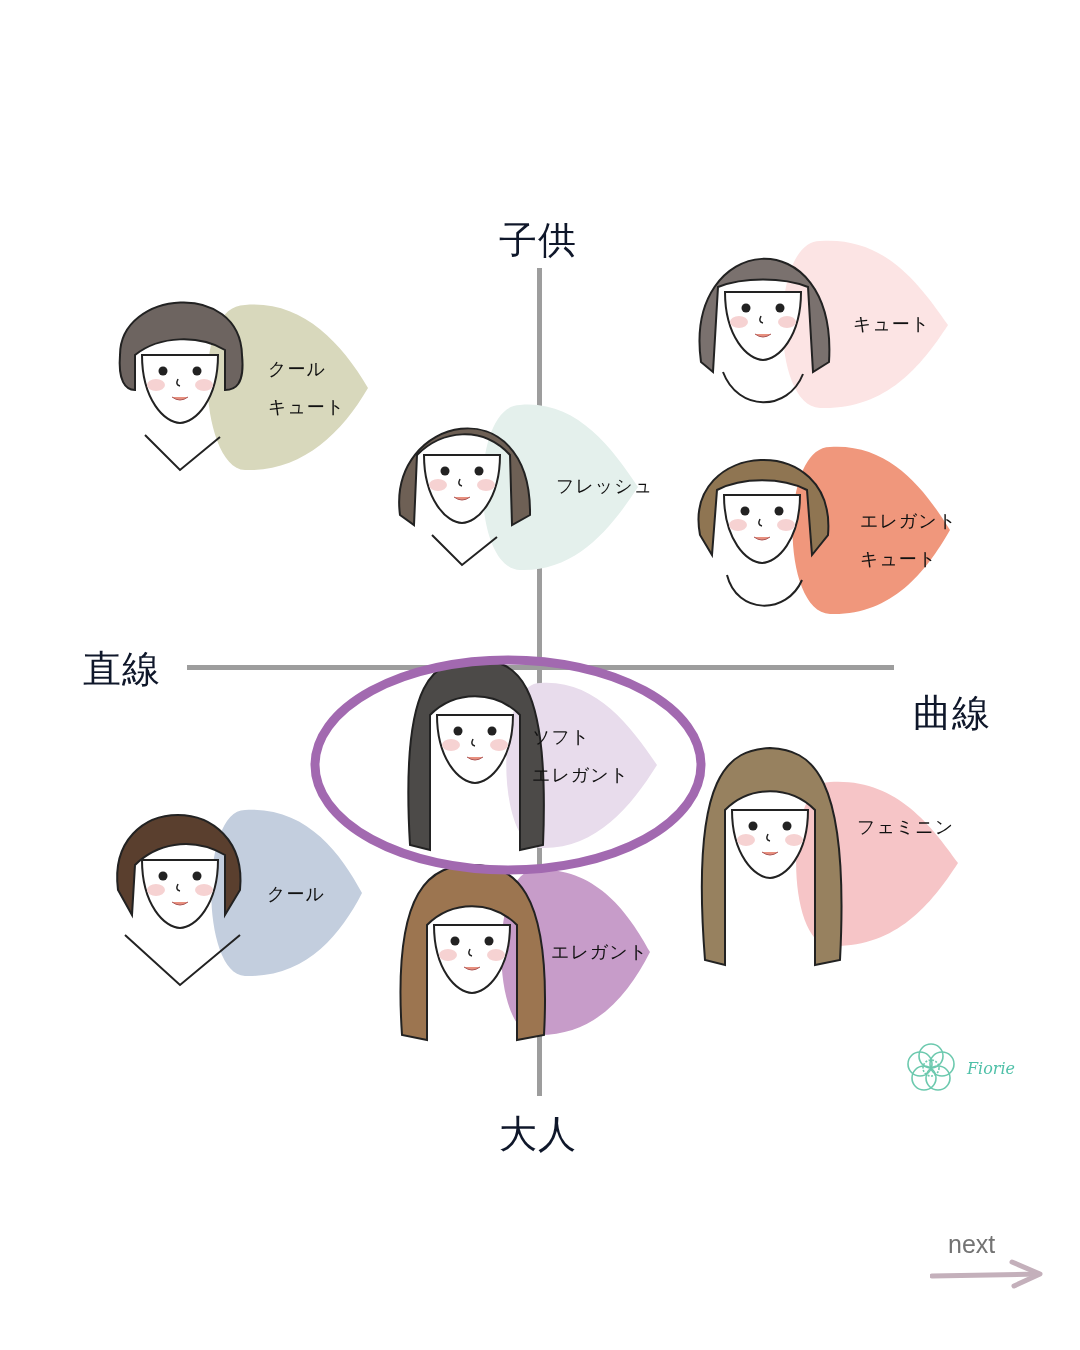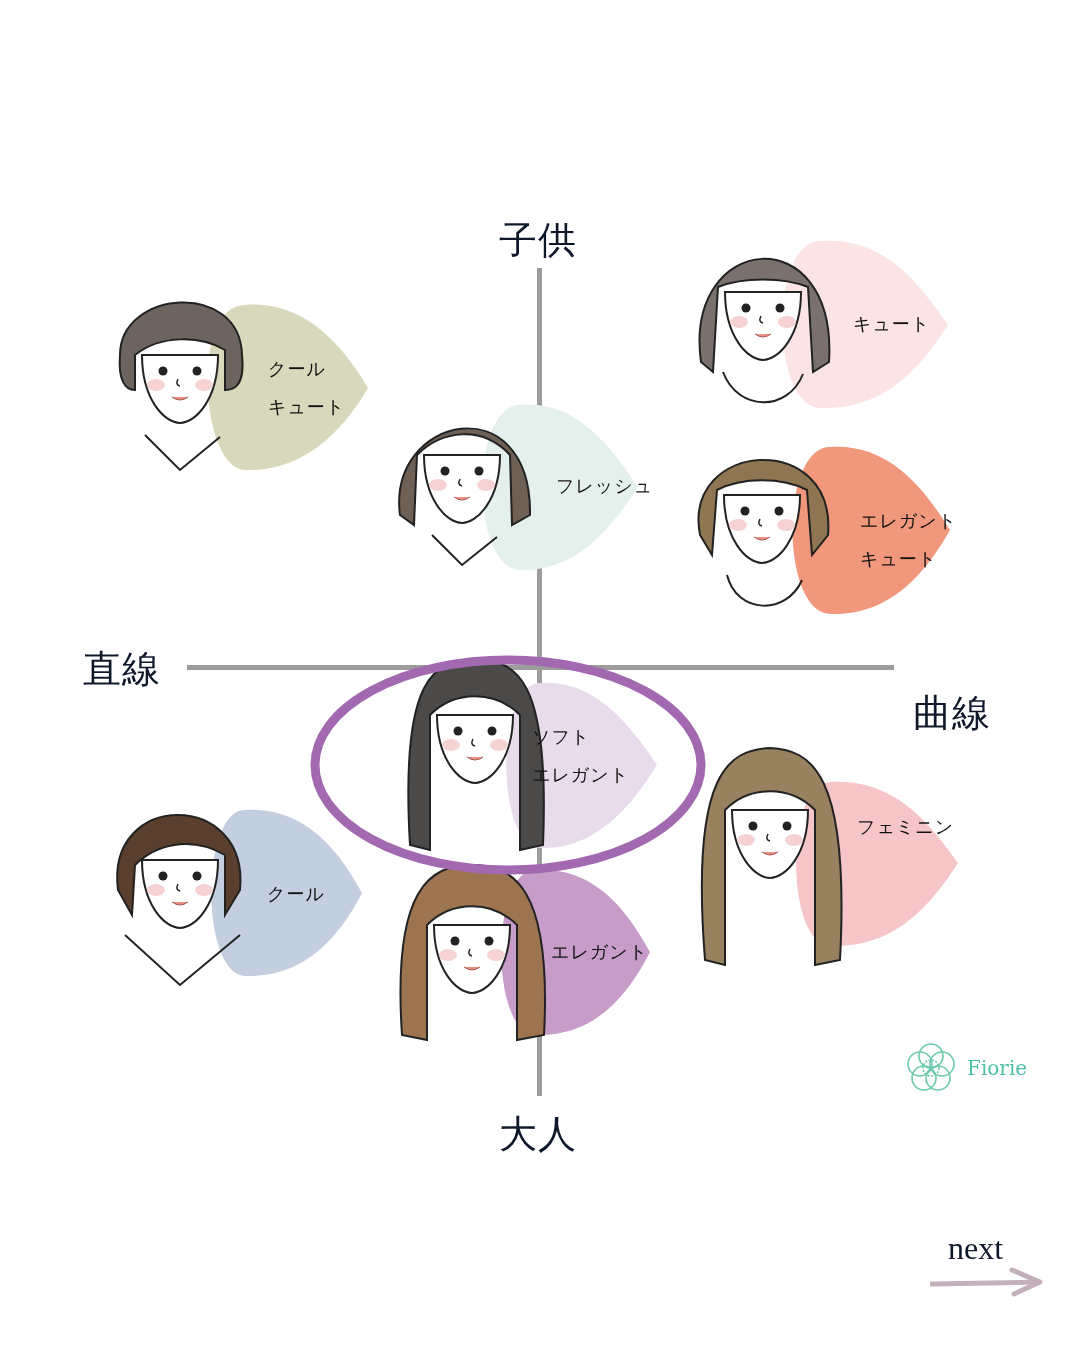--- a/index.html
+++ b/index.html
@@ -3,22 +3,22 @@
 <meta charset="utf-8">
 <style>
   html,body{margin:0;padding:0;}
   body{width:1080px;height:1350px;background:#ffffff;position:relative;overflow:hidden;
        font-family:"DejaVu Sans","Liberation Sans",sans-serif;color:#111;}
   .abs{position:absolute;}
   .axis-v{left:537px;top:268px;width:5px;height:828px;background:#9d9d9d;}
   .axis-h{left:187px;top:665px;width:707px;height:5px;background:#9d9d9d;}
   .axis-label{font-size:38px;font-weight:500;color:#0f172a;line-height:1;letter-spacing:1px;}
   .label{position:absolute;font-size:18px;line-height:38px;color:#111;white-space:nowrap;letter-spacing:1px;}
-  .logo-text{font-family:"DejaVu Serif","Liberation Serif",serif;color:#4fc0a8;font-size:20px;}
-  .next-text{font-family:Liberation Serif, serif;font-size:32px;color:#0f172a;}
+  .logo-text{font-family:"DejaVu Serif","Liberation Serif",serif;font-style:italic;color:#4fc0a8;font-size:16px;}
+  .next-text{font-family:Liberation Sans, sans-serif;font-size:25px;color:#737373;}
 </style>
 </head>
 <body>
 
 <div class="abs axis-v"></div>
 <div class="abs axis-h"></div>
 
 <div class="abs axis-label" style="left:499px;top:221px;">子供</div>
 <div class="abs axis-label" style="left:499px;top:1103px;margin-top:12px;">大人</div>
 <div class="abs axis-label" style="left:83px;top:650px;">直線</div>

